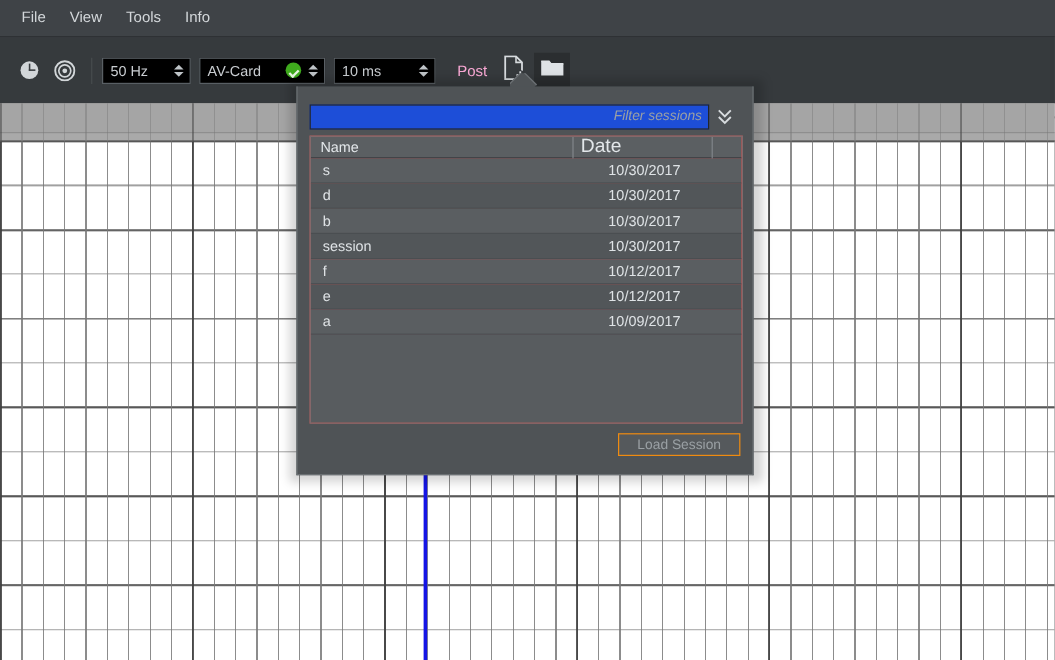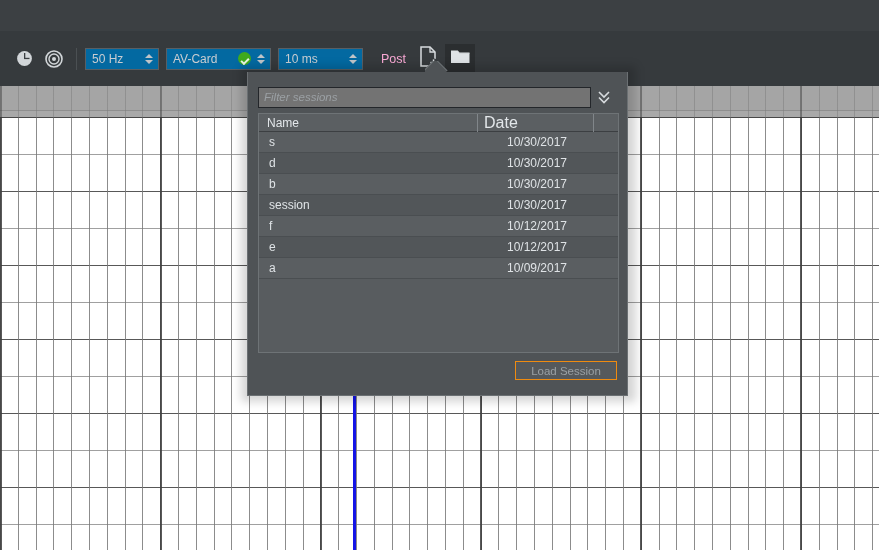--- a/index.html
+++ b/index.html
@@ -38,21 +38,21 @@
     display: flex; align-items: center; justify-content: center;
     margin-right: 2px;
   }
   .tb-sep {
     width: 1px; height: 22px; background: #2b2e30;
     border-right: 1px solid #4b5053;
     margin: 0 8px 0 6px;
   }
   .combo {
     height: 22px;
-    background: #0369a1;
+    background: #000000;
     border: 1px solid #595f64;
     display: flex; align-items: center;
     margin-right: 7px;
     position: relative;
   }
   .combo .val {
     color: #c9cdd1; font-size: 12px;
     padding: 0 6px; white-space: nowrap;
   }
   .combo.hz { width: 74px; }
@@ -144,27 +144,28 @@
     border-left: 1px solid #6b7073; border-top: 1px solid #6b7073;
     transform: rotate(45deg);
   }
 
   .filterrow {
     position: absolute; left: 10px; top: 14px; width: 361px; height: 22px;
     display: flex; align-items: center;
   }
   .filterinput {
     width: 333px; height: 21px;
-    background: #737373;
+    background: #1d4ed8;
     border: 1px solid #23262a;
     color: #d6dadd;
     font-family: "Liberation Sans", sans-serif;
     font-size: 11.5px; font-style: italic;
     padding: 0 5px;
     outline: none;
+    text-align: right;
   }
   .filterinput::placeholder { color: #9ba0a4; font-style: italic; opacity: 1; }
   .dblchev {
     width: 26px; height: 22px;
     display: flex; align-items: center; justify-content: center;
   }
 
   .listbox {
     position: absolute; left: 10px; top: 41px; width: 361px; height: 240px;
     border: 1px solid #6e7376;
@@ -213,20 +214,26 @@
     font-size: 11.5px;
     display: flex; align-items: center; justify-content: center;
     font-family: "Liberation Sans", sans-serif;
   }
 </style>
 </head>
 <body>
 
 <div id="app">
 
+  <div class="menubar">
+    <div class="menu-item">File</div>
+    <div class="menu-item">View</div>
+    <div class="menu-item">Tools</div>
+    <div class="menu-item">Info</div>
+  </div>
 
   <div class="toolbar">
 
     <div class="tb-icon-btn">
       <svg width="17" height="17" viewBox="0 0 17 17" aria-hidden="true">
         <circle cx="8.5" cy="8.5" r="7.4" fill="#d2d6d9"></circle>
         <rect x="8" y="3" width="1.3" height="6" fill="#3a3e41"></rect>
         <rect x="8" y="7.8" width="5.5" height="1.3" fill="#3a3e41"></rect>
       </svg>
     </div>

